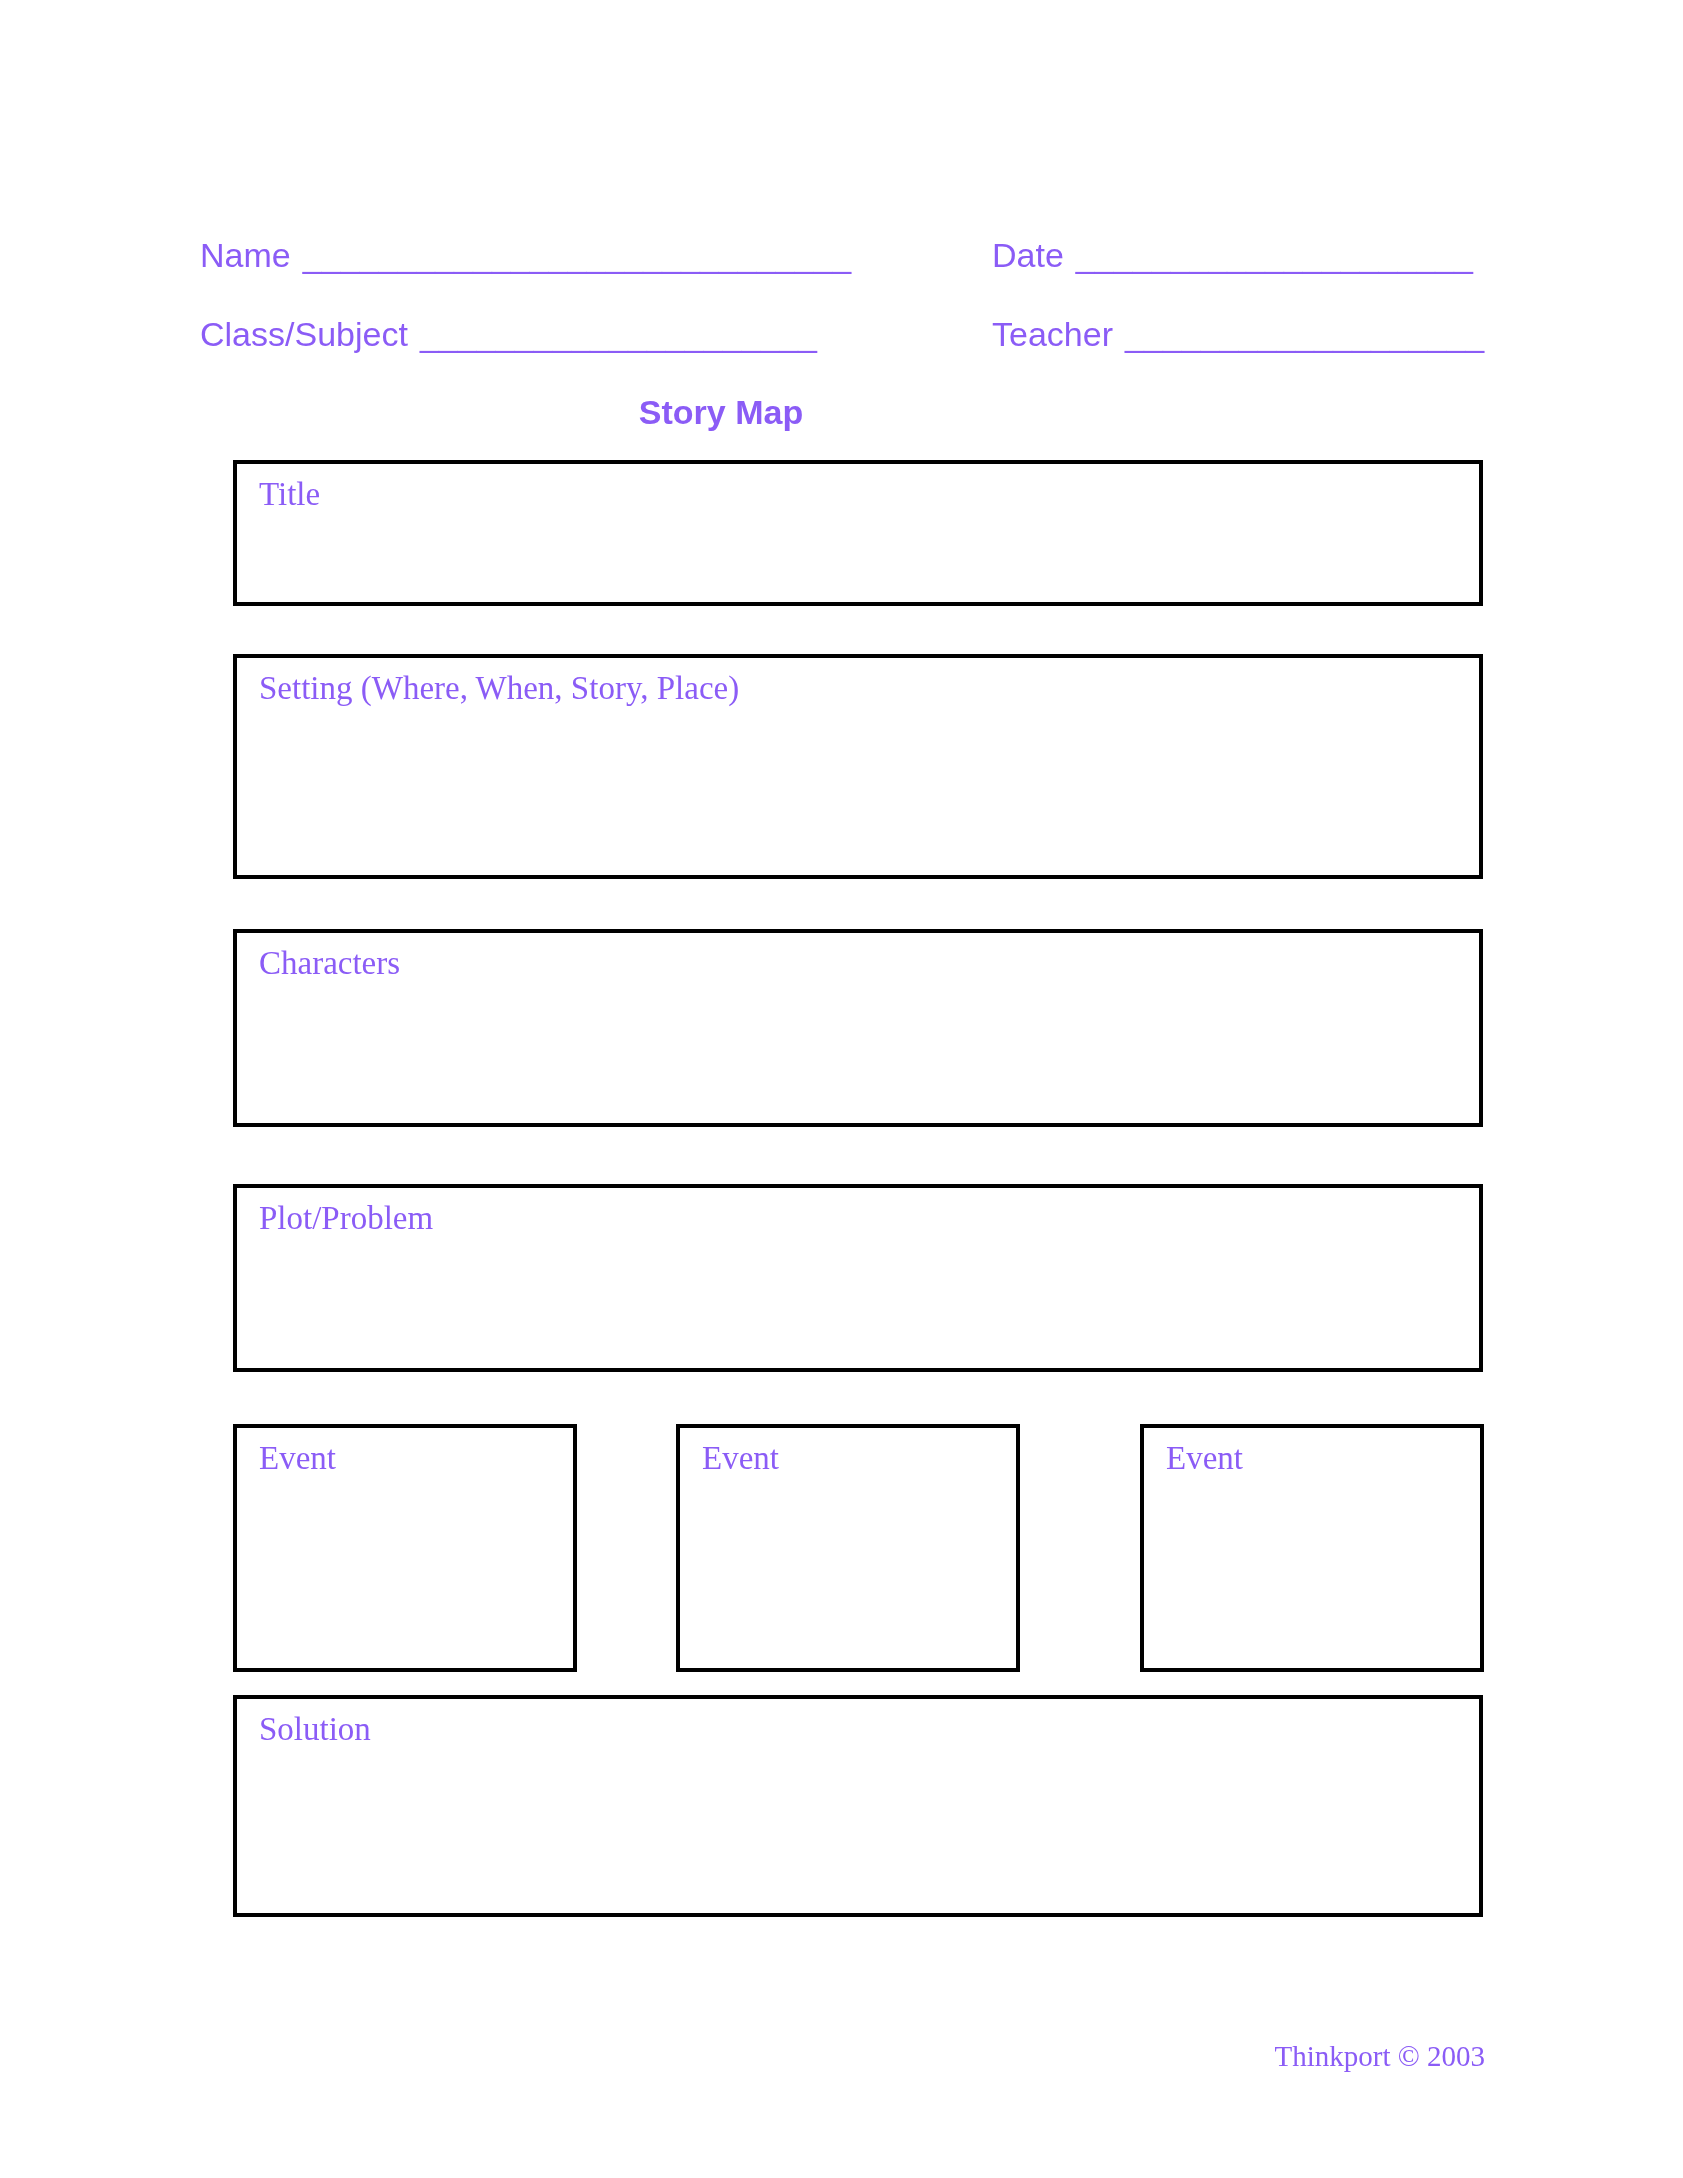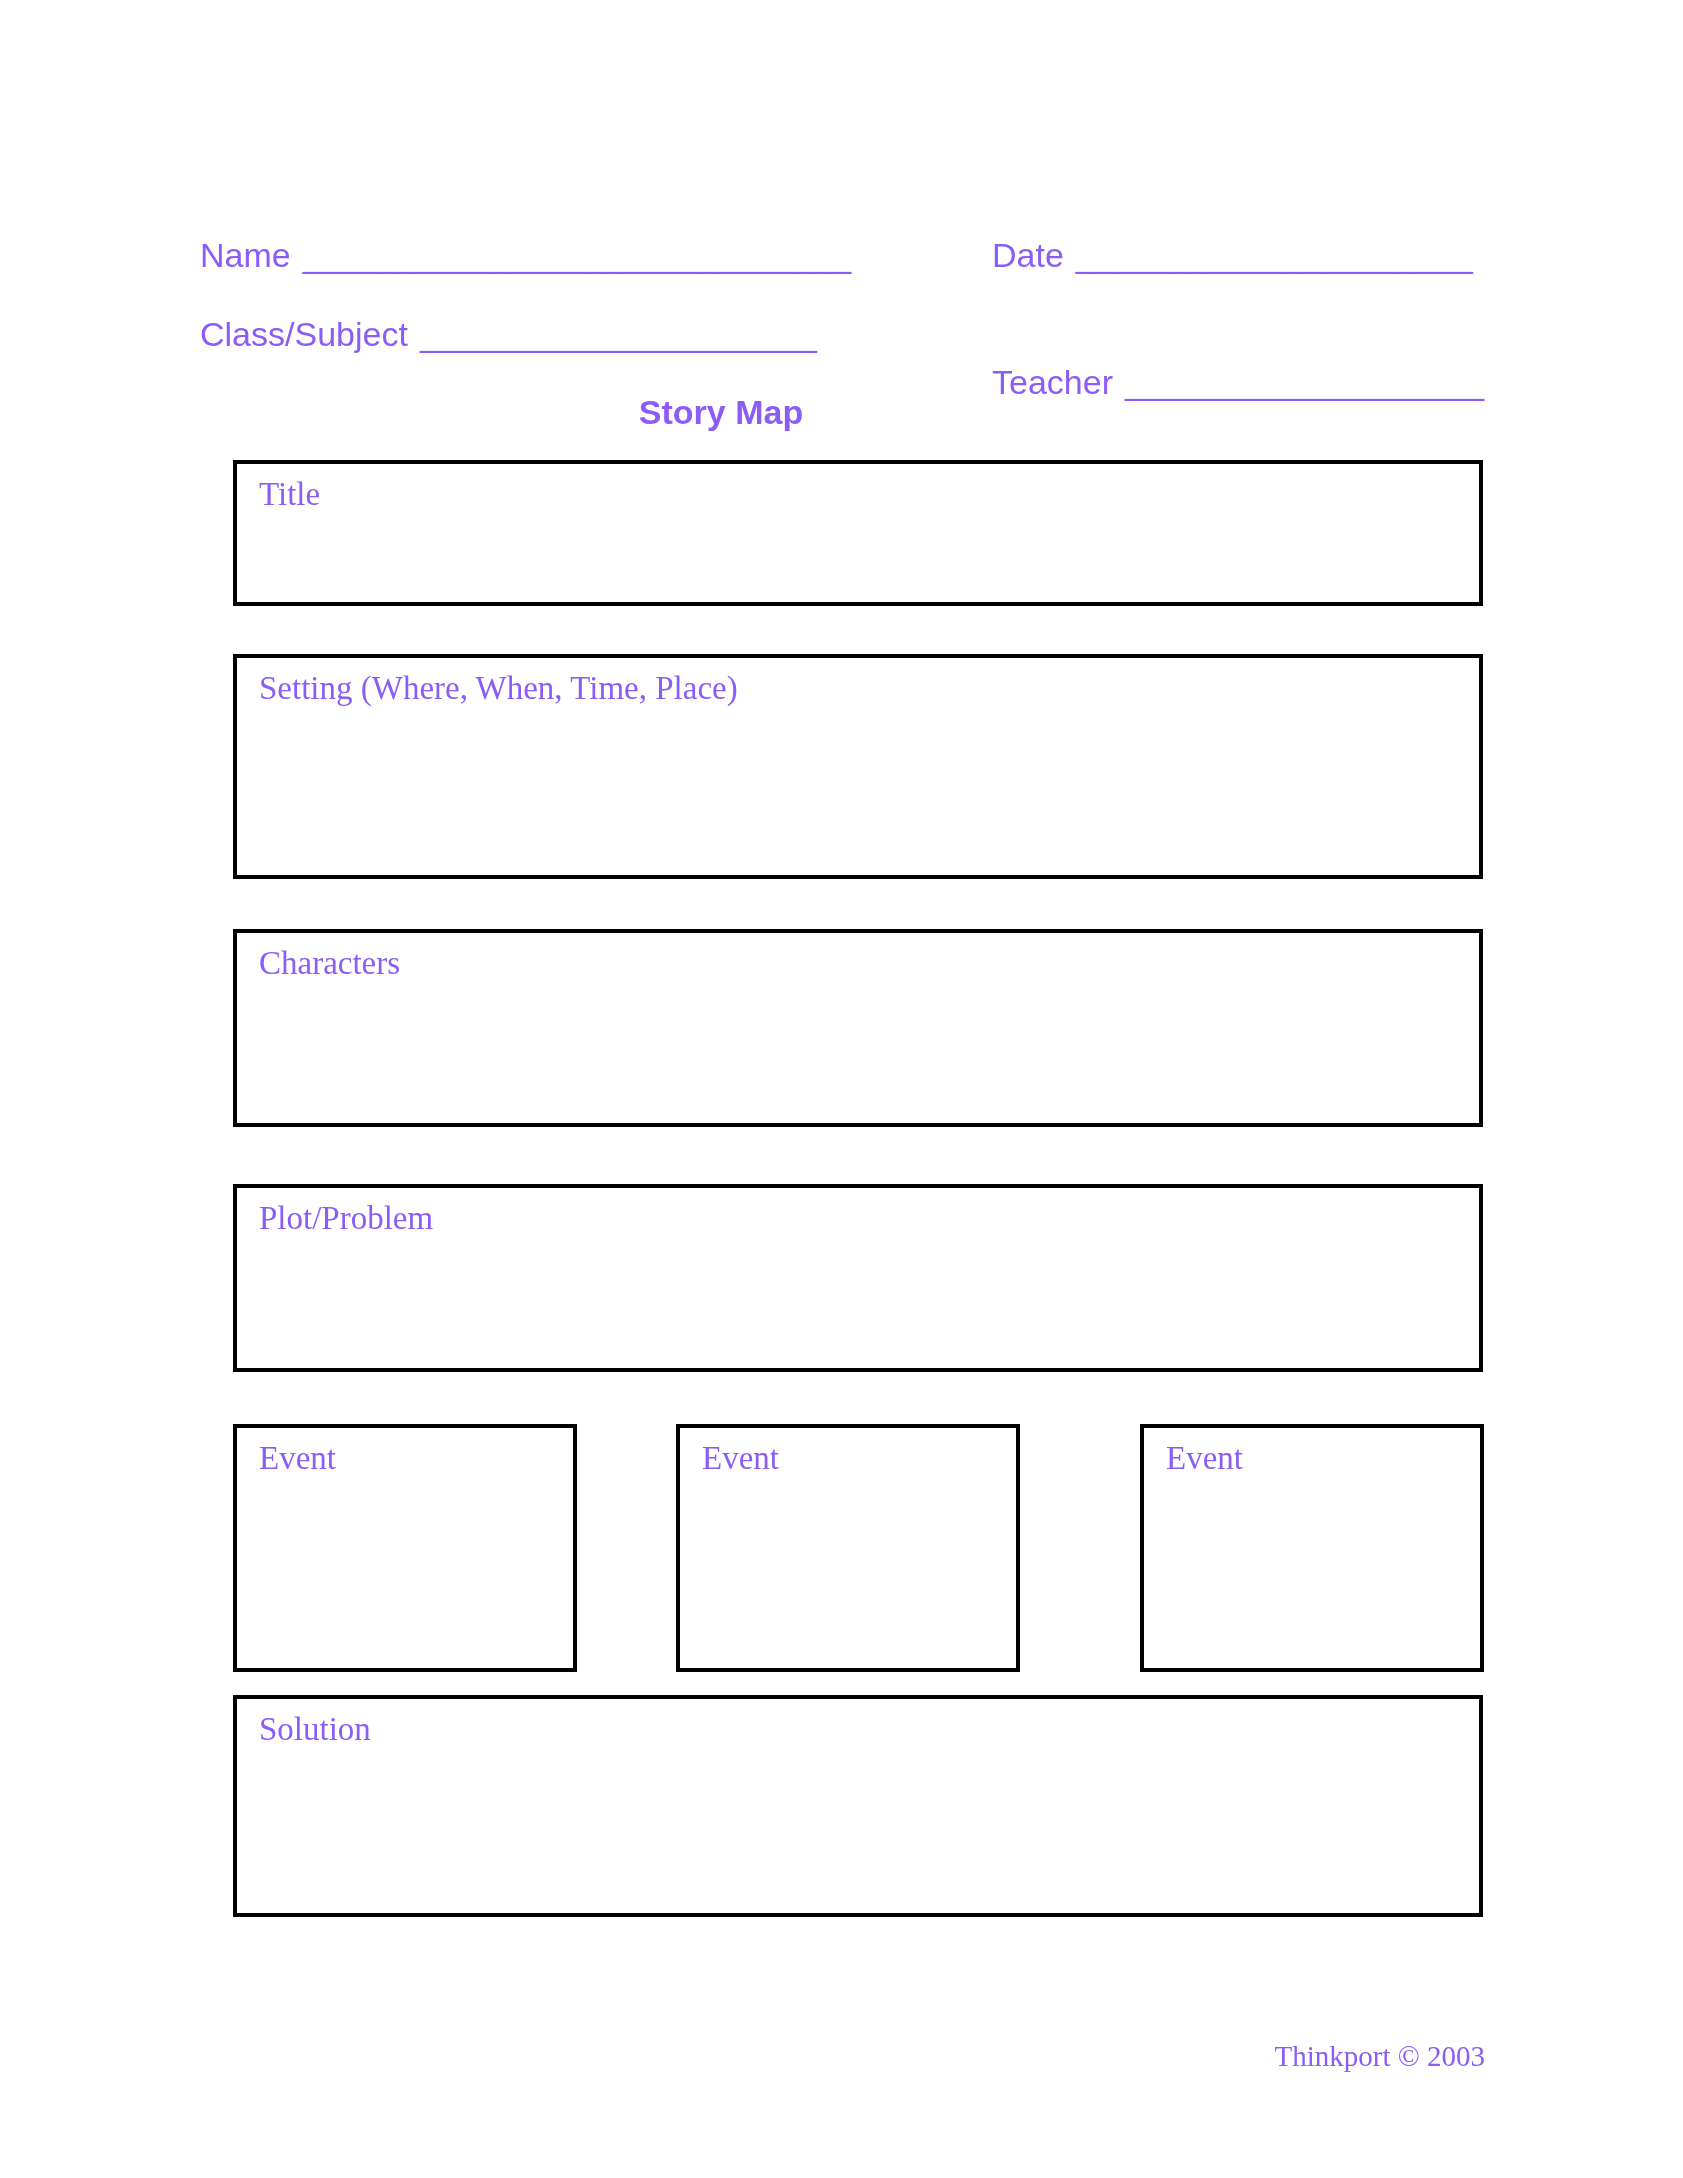--- a/index.html
+++ b/index.html
@@ -70,32 +70,32 @@
   </div>
 
   <div class="hrow" style="left:992px; top:235px;">
     <span>Date</span><span class="blank">_____________________</span>
   </div>
 
   <div class="hrow" style="left:200px; top:314px;">
     <span>Class/Subject</span><span class="blank">_____________________</span>
   </div>
 
-  <div class="hrow" style="left:992px; top:314px;margin-top:48px;">
+  <div class="hrow" style="left:992px; top:314px;">
     <span>Teacher</span><span class="blank">___________________</span>
   </div>
 
   <div class="doc-title">Story Map</div>
 
   <div class="box box-title">
     <span>Title</span>
   </div>
 
   <div class="box box-setting">
-    <span>Setting (Where, When, Time, Place)</span>
+    <span>Setting (Where, When, Story, Place)</span>
   </div>
 
   <div class="box box-characters">
     <span>Characters</span>
   </div>
 
   <div class="box box-plot">
     <span>Plot/Problem</span>
   </div>
 

